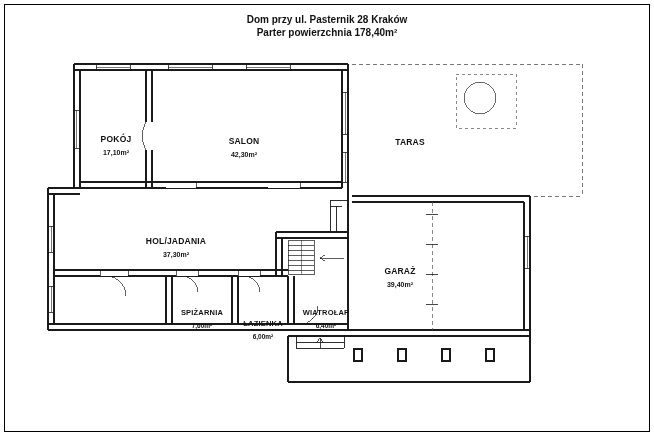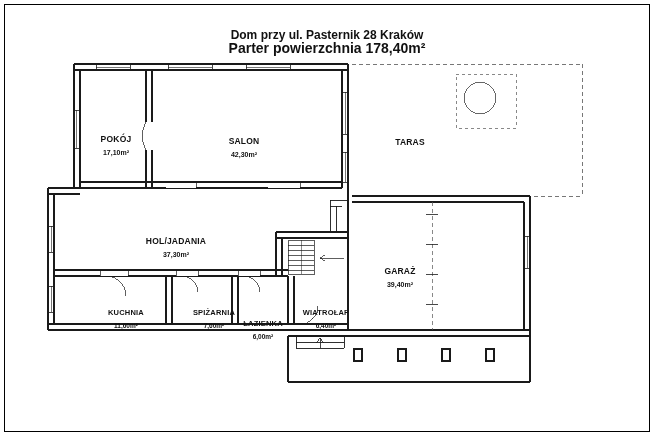--- a/index.html
+++ b/index.html
@@ -40,27 +40,27 @@
   }
   #main-title {
     font-size: 11.5px;
     font-weight: bold;
     letter-spacing: 0.6px;
     text-decoration: underline;
     text-underline-offset: 2px;
     line-height: 14px;
   }
   #subtitle-1 {
-    font-size: 12px;
+    font-size: 10px;
     font-weight: bold;
     line-height: 14px;
-    margin-top: 18px;
+    margin-top: 3px;
   }
   #subtitle-2 {
-    font-size: 14px;
+    font-size: 10px;
     font-weight: bold;
     line-height: 12px;
   }
   
   #plan {
     position: absolute;
     left: 0;
     top: 0;
     width: 654px;
     height: 436px;
@@ -296,26 +296,22 @@
     <div class="room-name">HOL/JADANIA</div>
     <div class="room-area">37,30m²</div>
   </div>
 
 
   <div class="room-label" style="left:362px; top:246px; width:76px;">
     <div class="room-name">GARAŻ</div>
     <div class="room-area">39,40m²</div>
   </div>
 
-  <div class="room-label" style="left:86px; top:287px; width:80px;">
-    <div class="room-name small">KUCHNIA</div>
-    <div class="room-area small">11,60m²</div>
-  </div>
-
-  <div class="room-label" style="left:176px; top:287px; width:76px;">
+
+  <div class="room-label" style="left:164px; top:287px; width:76px;">
     <div class="room-name small">SPIŻARNIA</div>
     <div class="room-area small">7,60m²</div>
   </div>
 
   <div class="room-label" style="left:228px; top:298px; width:70px;">
     <div class="room-name small">ŁAZIENKA</div>
     <div class="room-area small">6,00m²</div>
   </div>
 
   <div class="room-label" style="left:288px; top:287px; width:76px;">

